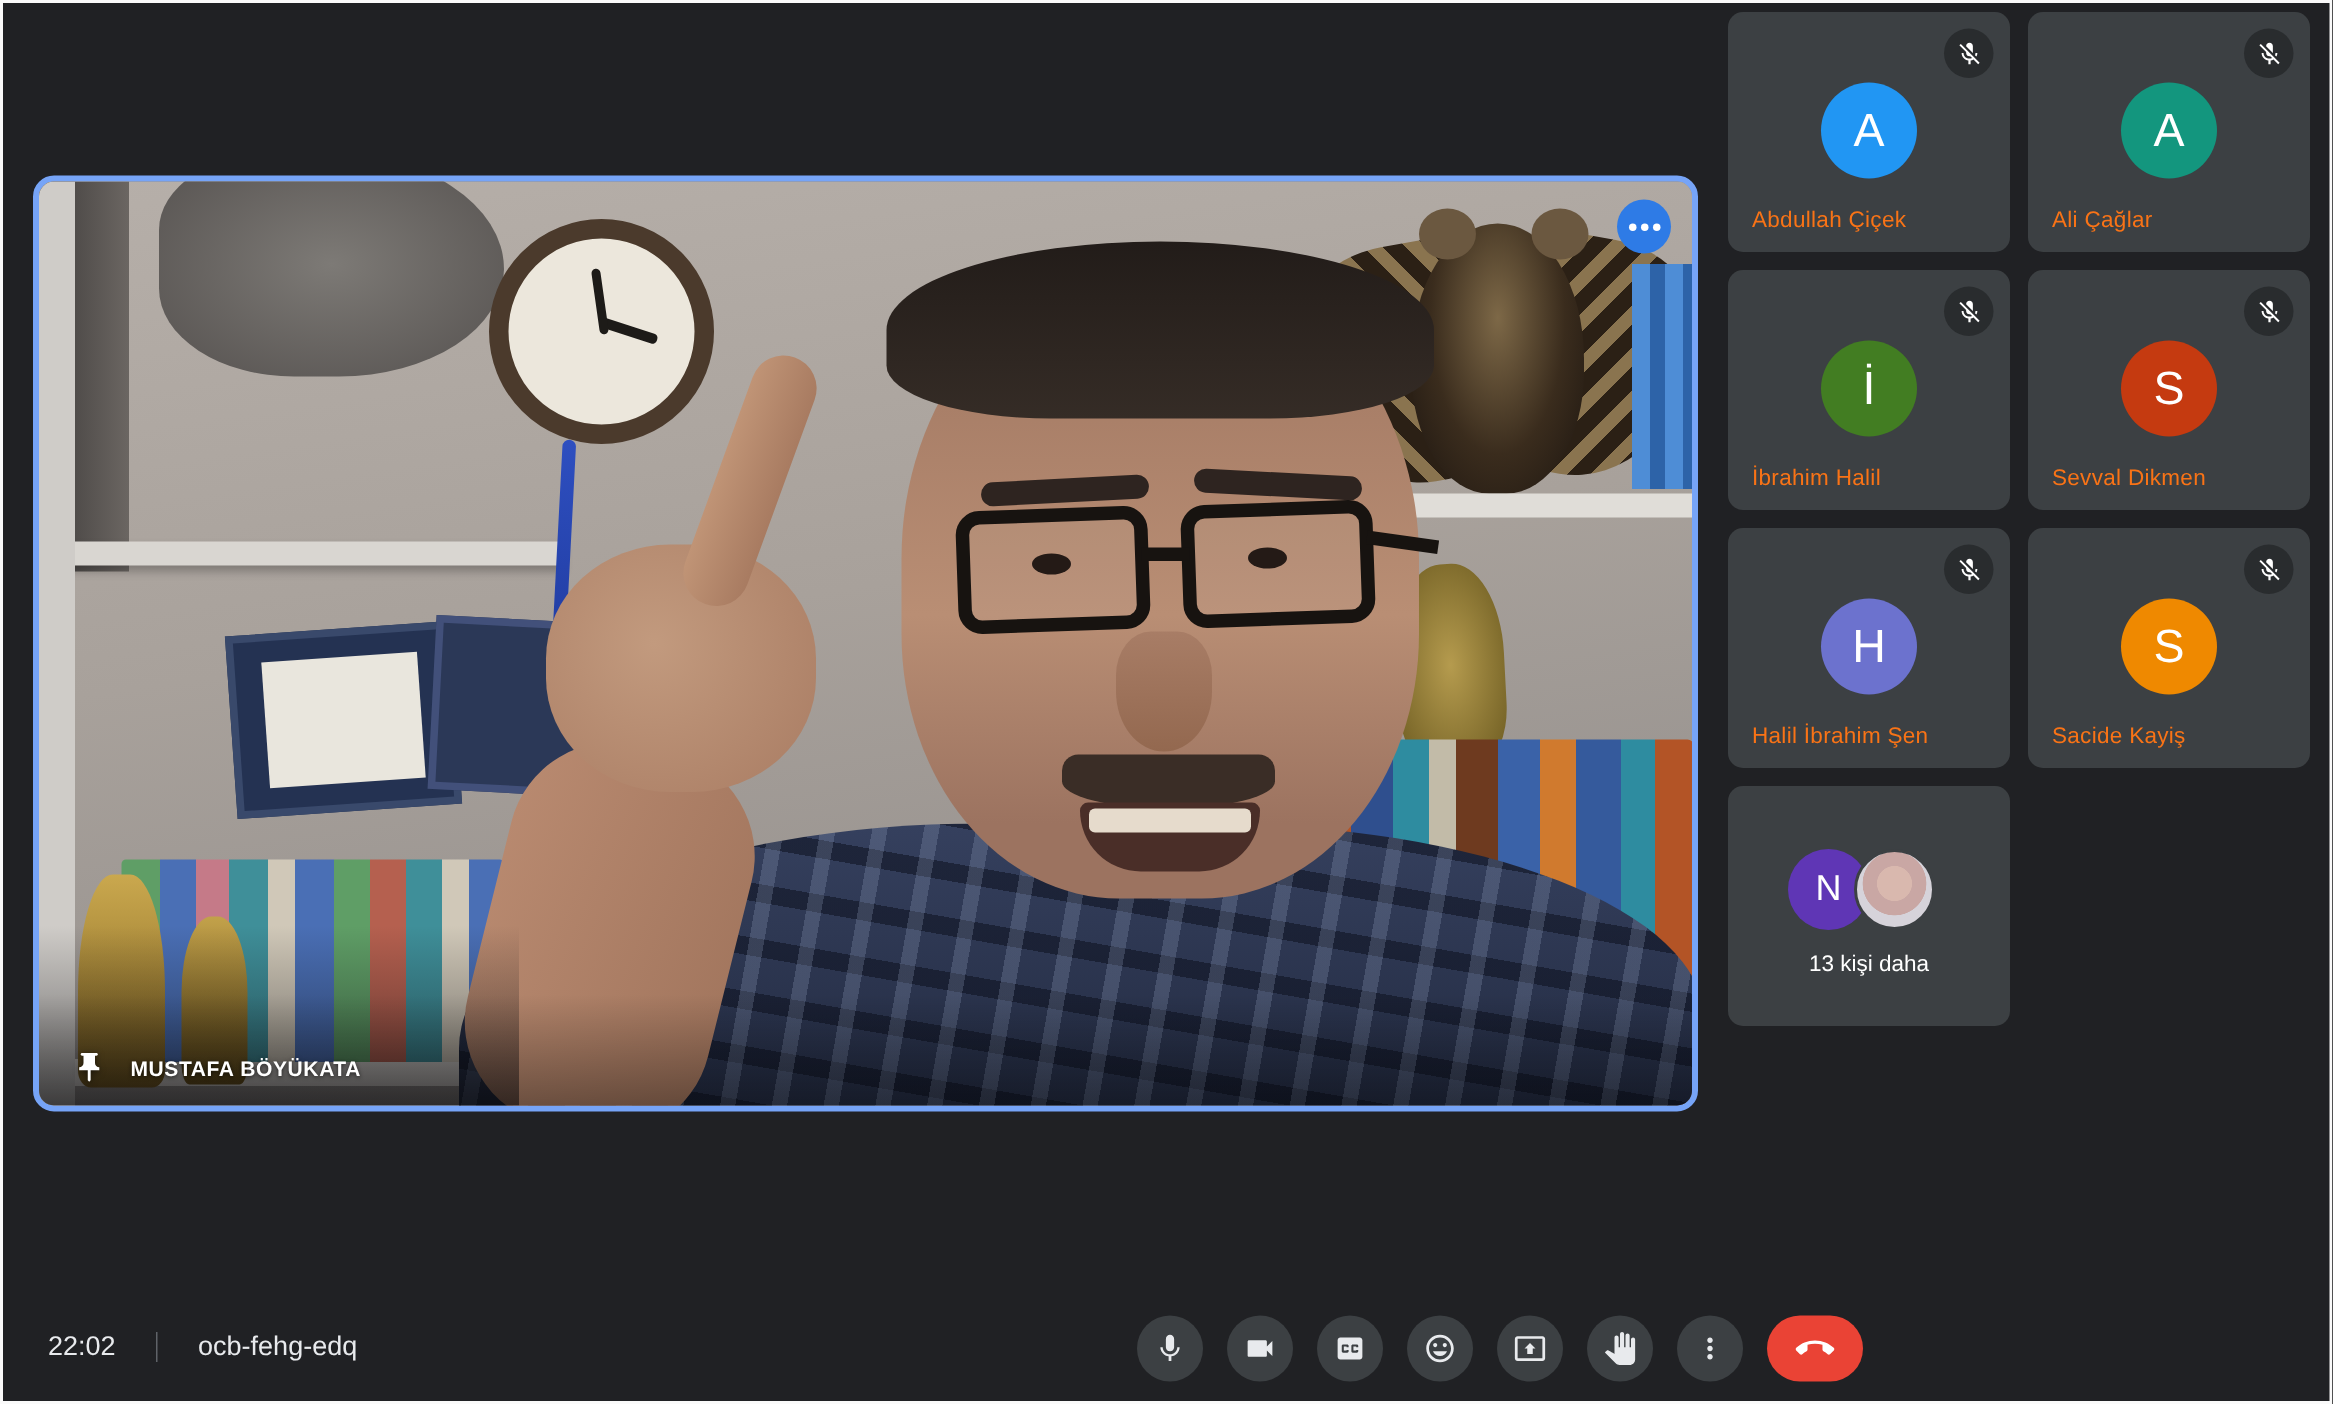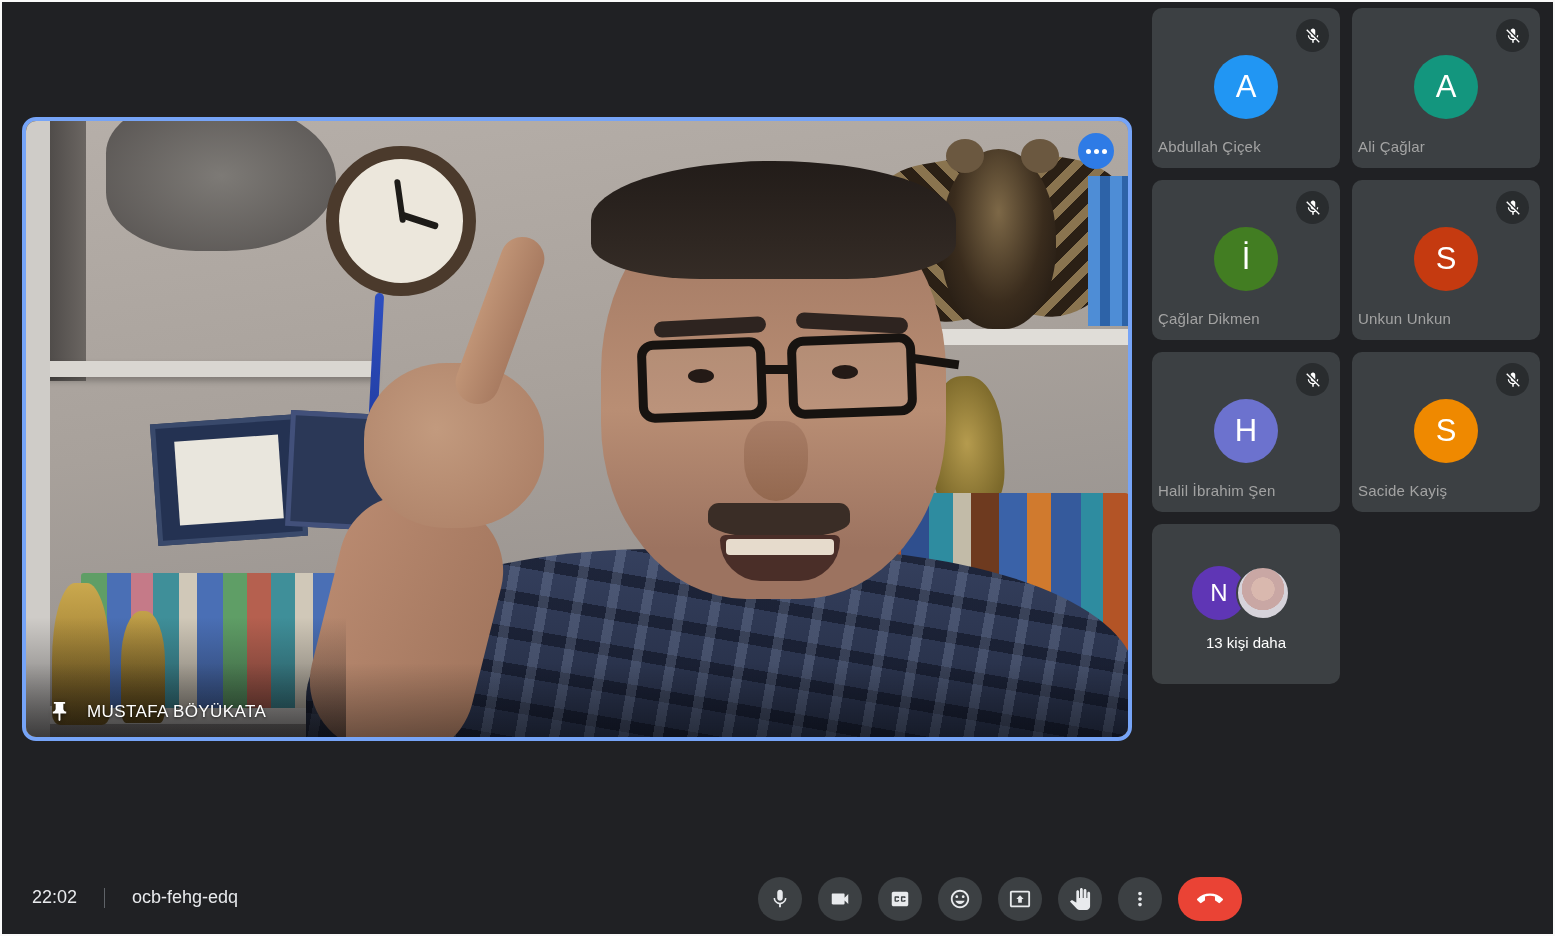--- a/index.html
+++ b/index.html
@@ -65,35 +65,35 @@
   .mouth{left:694px;top:414px;width:120px;height:46px;background:#4a2e28;border-radius:8px 8px 60px 60px;}
   .teeth{left:700px;top:418px;width:108px;height:16px;background:#e6dbcc;border-radius:4px;}
   .forearm{left:298px;top:375px;width:165px;height:260px;background:linear-gradient(100deg,#b98a70,#a1755d);
       border-radius:70px;transform:rotate(14deg);}
   .fist{left:338px;top:242px;width:180px;height:165px;background:radial-gradient(circle at 40% 40%,#c29a7e,#a97c63);border-radius:46%;}
   .finger{left:452px;top:112px;width:44px;height:175px;background:linear-gradient(90deg,#c09476,#a87b61);
       border-radius:22px;transform:rotate(20deg);}
   .shadow-bl{left:0;bottom:0;width:320px;height:120px;background:linear-gradient(transparent,rgba(10,10,14,.55));}
   .label-scrim{left:0;right:0;bottom:0;height:74px;background:linear-gradient(transparent,rgba(0,0,0,.38));}
   .pin-label{position:absolute;left:22px;bottom:14px;display:flex;align-items:center;gap:16px;color:#fff;
-      font-size:17px;font-weight:400;letter-spacing:.4px;text-shadow:0 1px 3px rgba(0,0,0,.7);text-align:right;}
+      font-size:14px;font-weight:700;letter-spacing:.4px;text-shadow:0 1px 3px rgba(0,0,0,.7);text-align:right;}
   .pin-label svg{width:23px;height:23px;filter:drop-shadow(0 1px 2px rgba(0,0,0,.6));}
   .more-btn{position:absolute;top:12px;right:14px;width:36px;height:36px;border-radius:50%;background:#2e7be6;
       display:flex;align-items:center;justify-content:center;gap:3px;cursor:pointer;}
   .more-btn i{width:5px;height:5px;border-radius:50%;background:#fff;}
   
   .grid{position:absolute;left:1150px;top:6px;width:388px;display:grid;grid-template-columns:188px 188px;
         grid-auto-rows:160px;gap:12px;}
   .tile{position:relative;background:#3c4043;border-radius:10px;overflow:hidden;}
   .mic-chip{position:absolute;top:11px;right:11px;width:33px;height:33px;border-radius:50%;
       background:rgba(26,27,30,.55);display:flex;align-items:center;justify-content:center;}
   .mic-chip svg{width:18px;height:18px;}
   .avatar{position:absolute;left:50%;top:47px;transform:translateX(-50%);width:64px;height:64px;border-radius:50%;
       display:flex;align-items:center;justify-content:center;color:#fff;font-size:31px;font-weight:400;}
-  .pname{position:absolute;left:6px;bottom:13px;color:#a3a3a3;font-size:15px;font-weight:500;letter-spacing:.2px;
+  .pname{position:absolute;left:16px;bottom:13px;color:#f97316;font-size:15px;font-weight:500;letter-spacing:.2px;
       white-space:nowrap;overflow:hidden;max-width:164px;text-align:right;}
   .avatar-sunset{background:linear-gradient(180deg,#7e828c 0%,#97846e 30%,#c97a3c 47%,#e0883f 55%,#3a2417 66%,#0a0705 78%,#000 100%);}
   .avatar-cat{background:linear-gradient(135deg,#9a9aa0 0%,#6f6f74 45%,#8a8a8f 60%,#f2f2f4 78%,#ffffff 100%);}
   .avatar-logo{background:#f4f4f6;border:3px solid #1c2f66;box-sizing:border-box;}
   .avatar-logo::before{content:"";position:absolute;inset:0;border-radius:50%;
       background:conic-gradient(from -20deg,#24407e 0 165deg,rgba(0,0,0,0) 165deg 360deg);}
   .avatar-logo::after{content:"";position:absolute;left:34px;top:40px;width:16px;height:16px;border-radius:50%;
       background:#fff;border:3px solid #24407e;box-sizing:border-box;}
   .ov-avatars{position:absolute;left:50%;top:42px;transform:translateX(-50%);width:108px;height:56px;}
   .ov-a1{position:absolute;left:0;top:0;width:54px;height:54px;border-radius:50%;display:flex;align-items:center;
@@ -205,34 +205,34 @@
 
     <div class="tile">
       <div class="mic-chip">
           <svg viewBox="0 0 24 24">
             <path fill="#fff" d="M19 11h-1.7c0 .74-.16 1.43-.43 2.05l1.23 1.23c.56-.98.9-2.09.9-3.28zm-4.02.17c0-.06.02-.11.02-.17V5c0-1.66-1.34-3-3-3S9 3.34 9 5v.18l5.98 5.99zM4.27 3L3 4.27l6.01 6.01V11c0 1.66 1.33 3 2.99 3 .22 0 .44-.03.65-.08l1.66 1.66c-.71.33-1.5.52-2.31.52-2.76 0-5.3-2.1-5.3-5.1H5c0 3.41 2.72 6.23 6 6.72V21h2v-3.28c.91-.13 1.77-.45 2.54-.9L19.73 21 21 19.73 4.27 3z"></path>
           </svg>
         </div>
       <div class="avatar" style="background: rgb(66, 125, 34);">
           <span>İ</span>
         </div>
-      <div class="pname">Çağlar Dikmen</div>
+      <div class="pname">İbrahim Halil</div>
     </div>
 
 
     <div class="tile">
       <div class="mic-chip">
           <svg viewBox="0 0 24 24">
             <path fill="#fff" d="M19 11h-1.7c0 .74-.16 1.43-.43 2.05l1.23 1.23c.56-.98.9-2.09.9-3.28zm-4.02.17c0-.06.02-.11.02-.17V5c0-1.66-1.34-3-3-3S9 3.34 9 5v.18l5.98 5.99zM4.27 3L3 4.27l6.01 6.01V11c0 1.66 1.33 3 2.99 3 .22 0 .44-.03.65-.08l1.66 1.66c-.71.33-1.5.52-2.31.52-2.76 0-5.3-2.1-5.3-5.1H5c0 3.41 2.72 6.23 6 6.72V21h2v-3.28c.91-.13 1.77-.45 2.54-.9L19.73 21 21 19.73 4.27 3z"></path>
           </svg>
         </div>
       <div class="avatar" style="background: rgb(197, 58, 16);">
           <span>S</span>
         </div>
-      <div class="pname">Unkun Unkun</div>
+      <div class="pname">Sevval Dikmen</div>
     </div>
 
     <div class="tile">
       <div class="mic-chip">
           <svg viewBox="0 0 24 24">
             <path fill="#fff" d="M19 11h-1.7c0 .74-.16 1.43-.43 2.05l1.23 1.23c.56-.98.9-2.09.9-3.28zm-4.02.17c0-.06.02-.11.02-.17V5c0-1.66-1.34-3-3-3S9 3.34 9 5v.18l5.98 5.99zM4.27 3L3 4.27l6.01 6.01V11c0 1.66 1.33 3 2.99 3 .22 0 .44-.03.65-.08l1.66 1.66c-.71.33-1.5.52-2.31.52-2.76 0-5.3-2.1-5.3-5.1H5c0 3.41 2.72 6.23 6 6.72V21h2v-3.28c.91-.13 1.77-.45 2.54-.9L19.73 21 21 19.73 4.27 3z"></path>
           </svg>
         </div>
       <div class="avatar" style="background: rgb(108, 114, 206);">
           <span>H</span>

